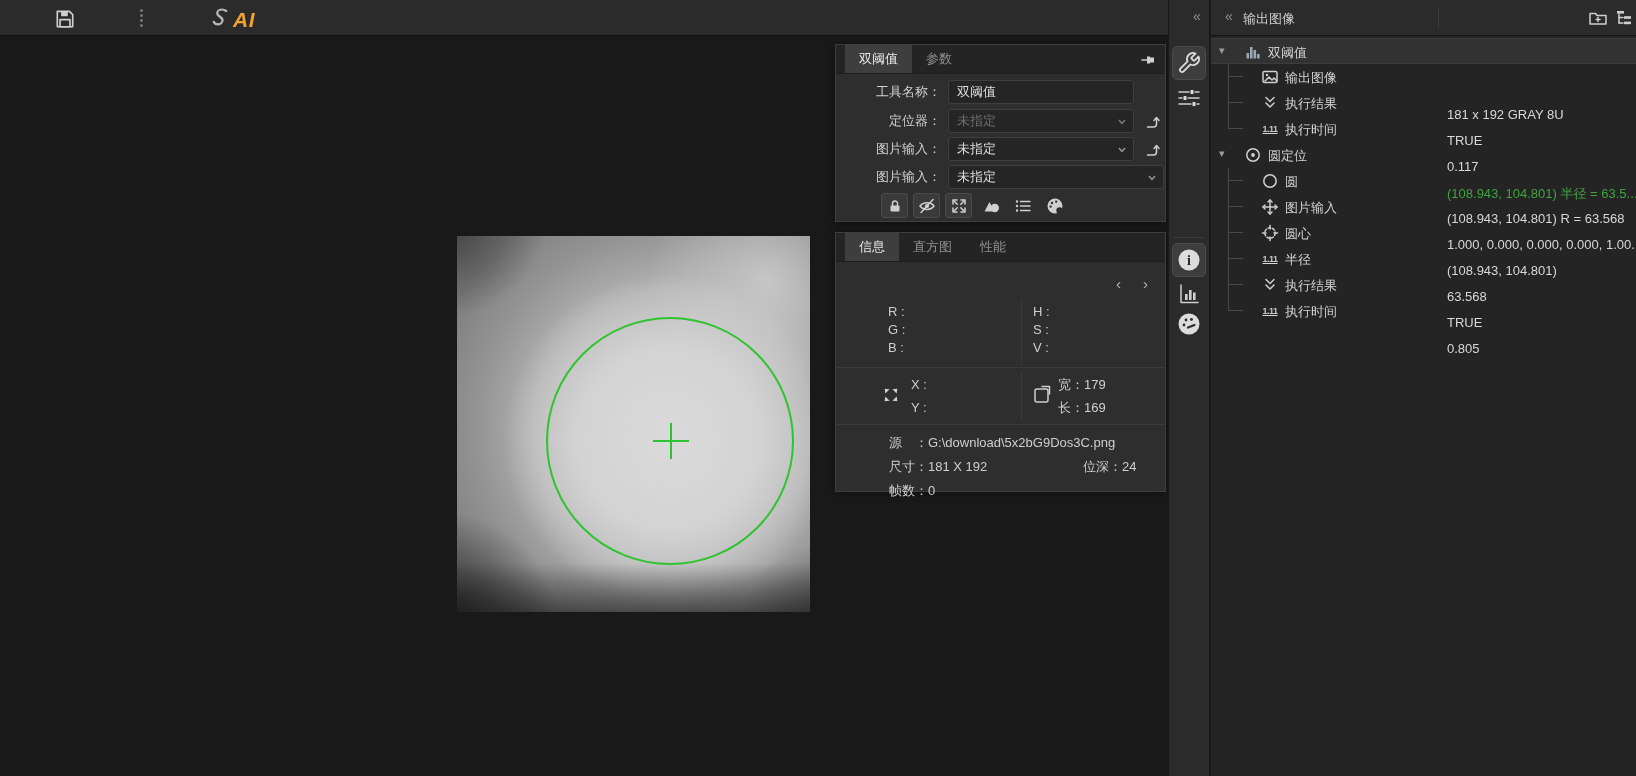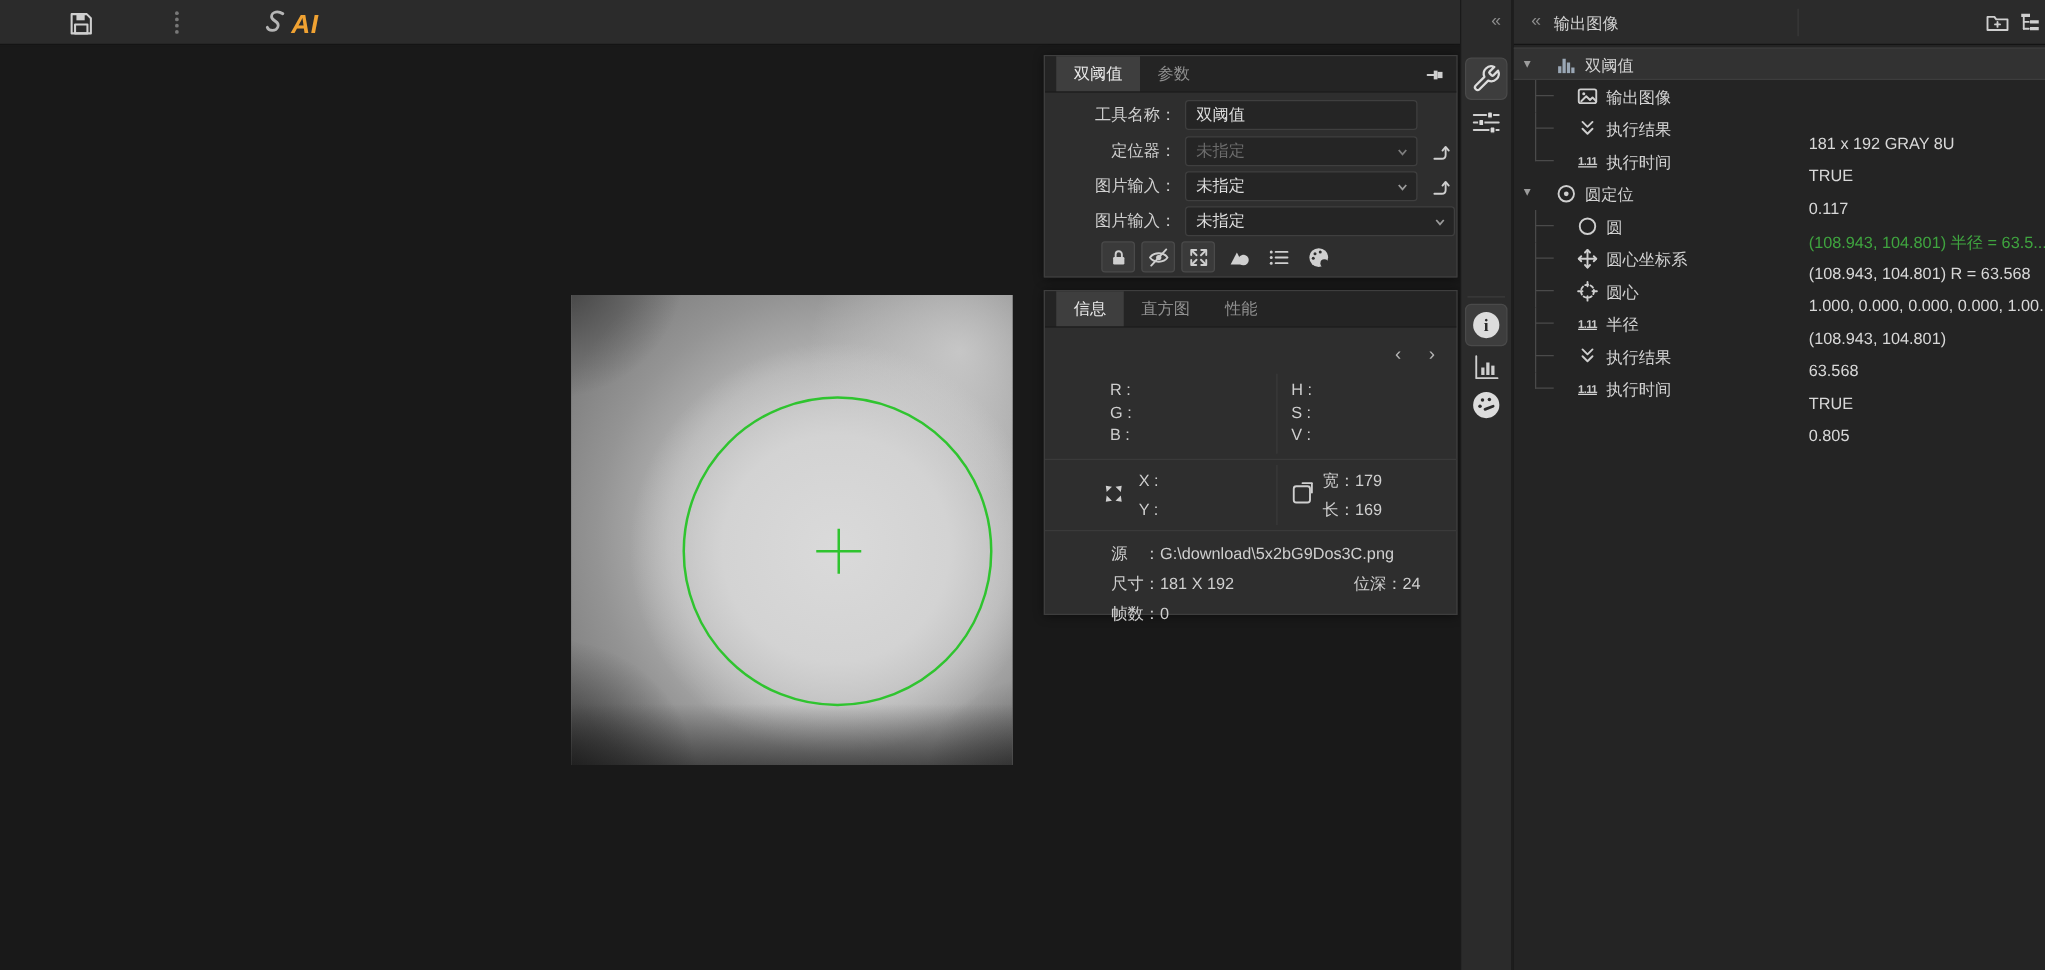--- a/index.html
+++ b/index.html
@@ -456,21 +456,21 @@
       <span class="ticon">
         <svg width="18" height="18" viewBox="0 0 18 18">
           <line class="stroke" x1="9" y1="2" x2="9" y2="16" stroke-width="1.6"></line>
           <line class="stroke" x1="2" y1="9" x2="16" y2="9" stroke-width="1.6"></line>
           <polyline class="stroke" points="7,4 9,2 11,4"></polyline>
           <polyline class="stroke" points="7,14 9,16 11,14"></polyline>
           <polyline class="stroke" points="4,7 2,9 4,11"></polyline>
           <polyline class="stroke" points="14,7 16,9 14,11"></polyline>
         </svg>
       </span>
-      <span class="tlabel">圆心坐标系</span>
+      <span class="tlabel">图片输入</span>
       <span class="tvalue">1.000, 0.000, 0.000, 0.000, 1.00...</span>
     </div>
 
     <div class="trow child">
       <span class="guide"></span>
       <span class="ticon">
         <svg width="18" height="18" viewBox="0 0 18 18">
           <circle class="stroke" cx="9" cy="9" r="5.2" stroke-dasharray="2.4 2" stroke-width="1.5"></circle>
           <line class="stroke" x1="9" y1="1.5" x2="9" y2="5"></line>
           <line class="stroke" x1="9" y1="13" x2="9" y2="16.5"></line>

